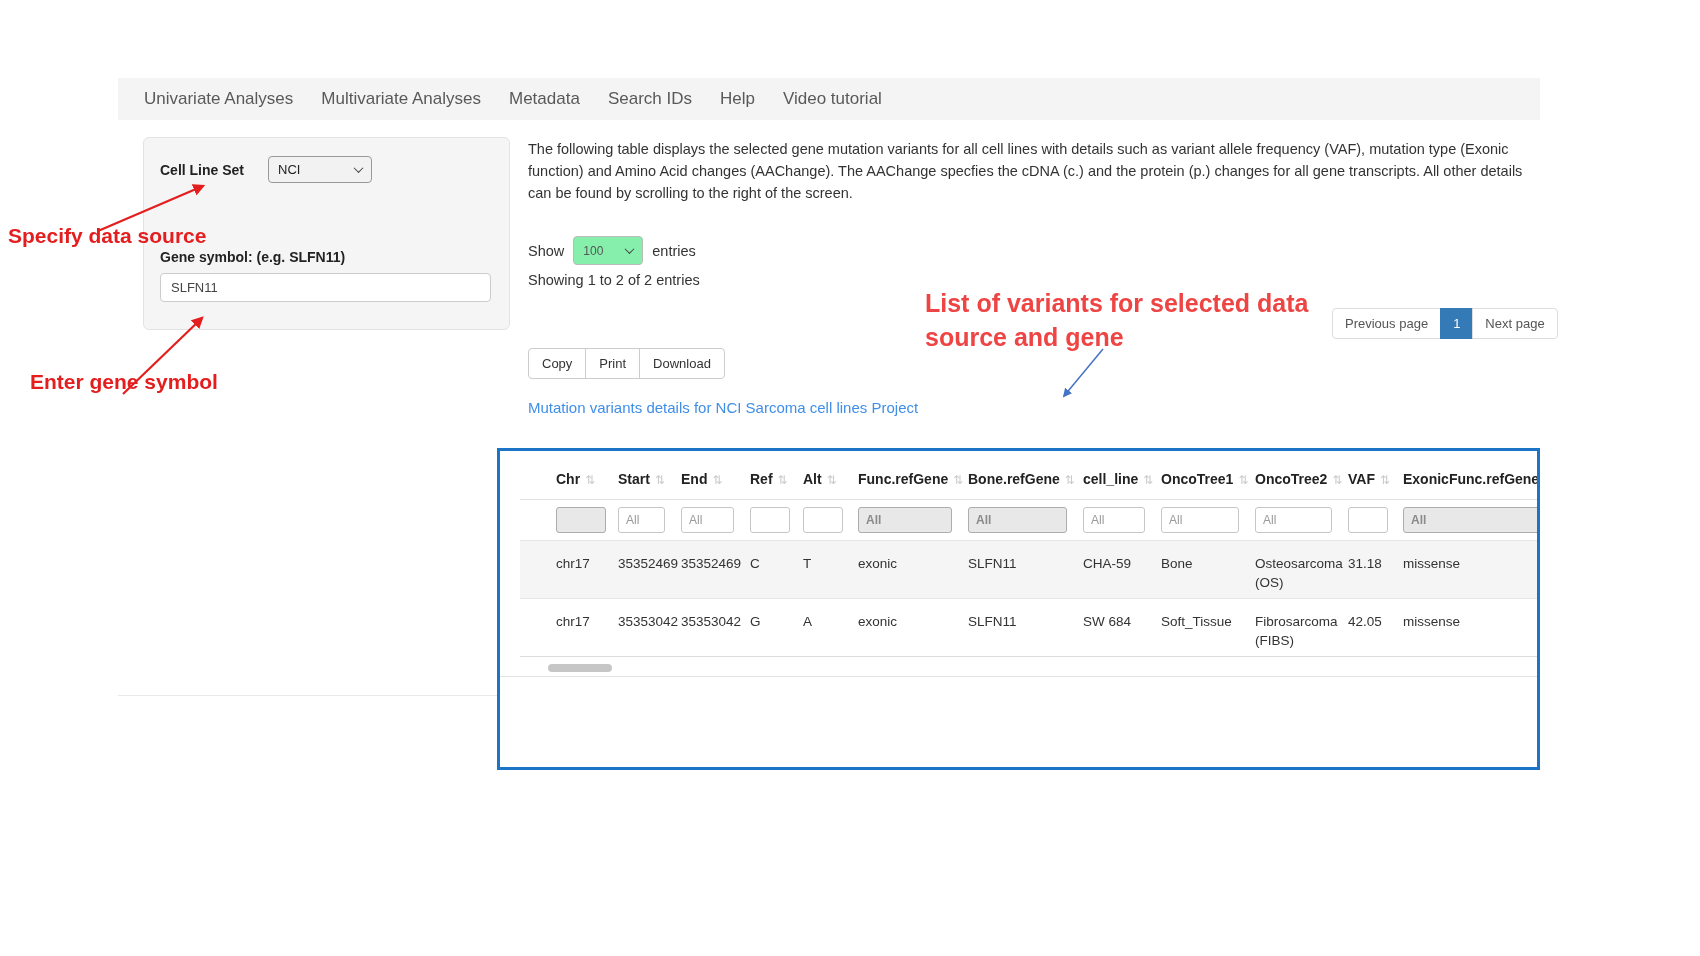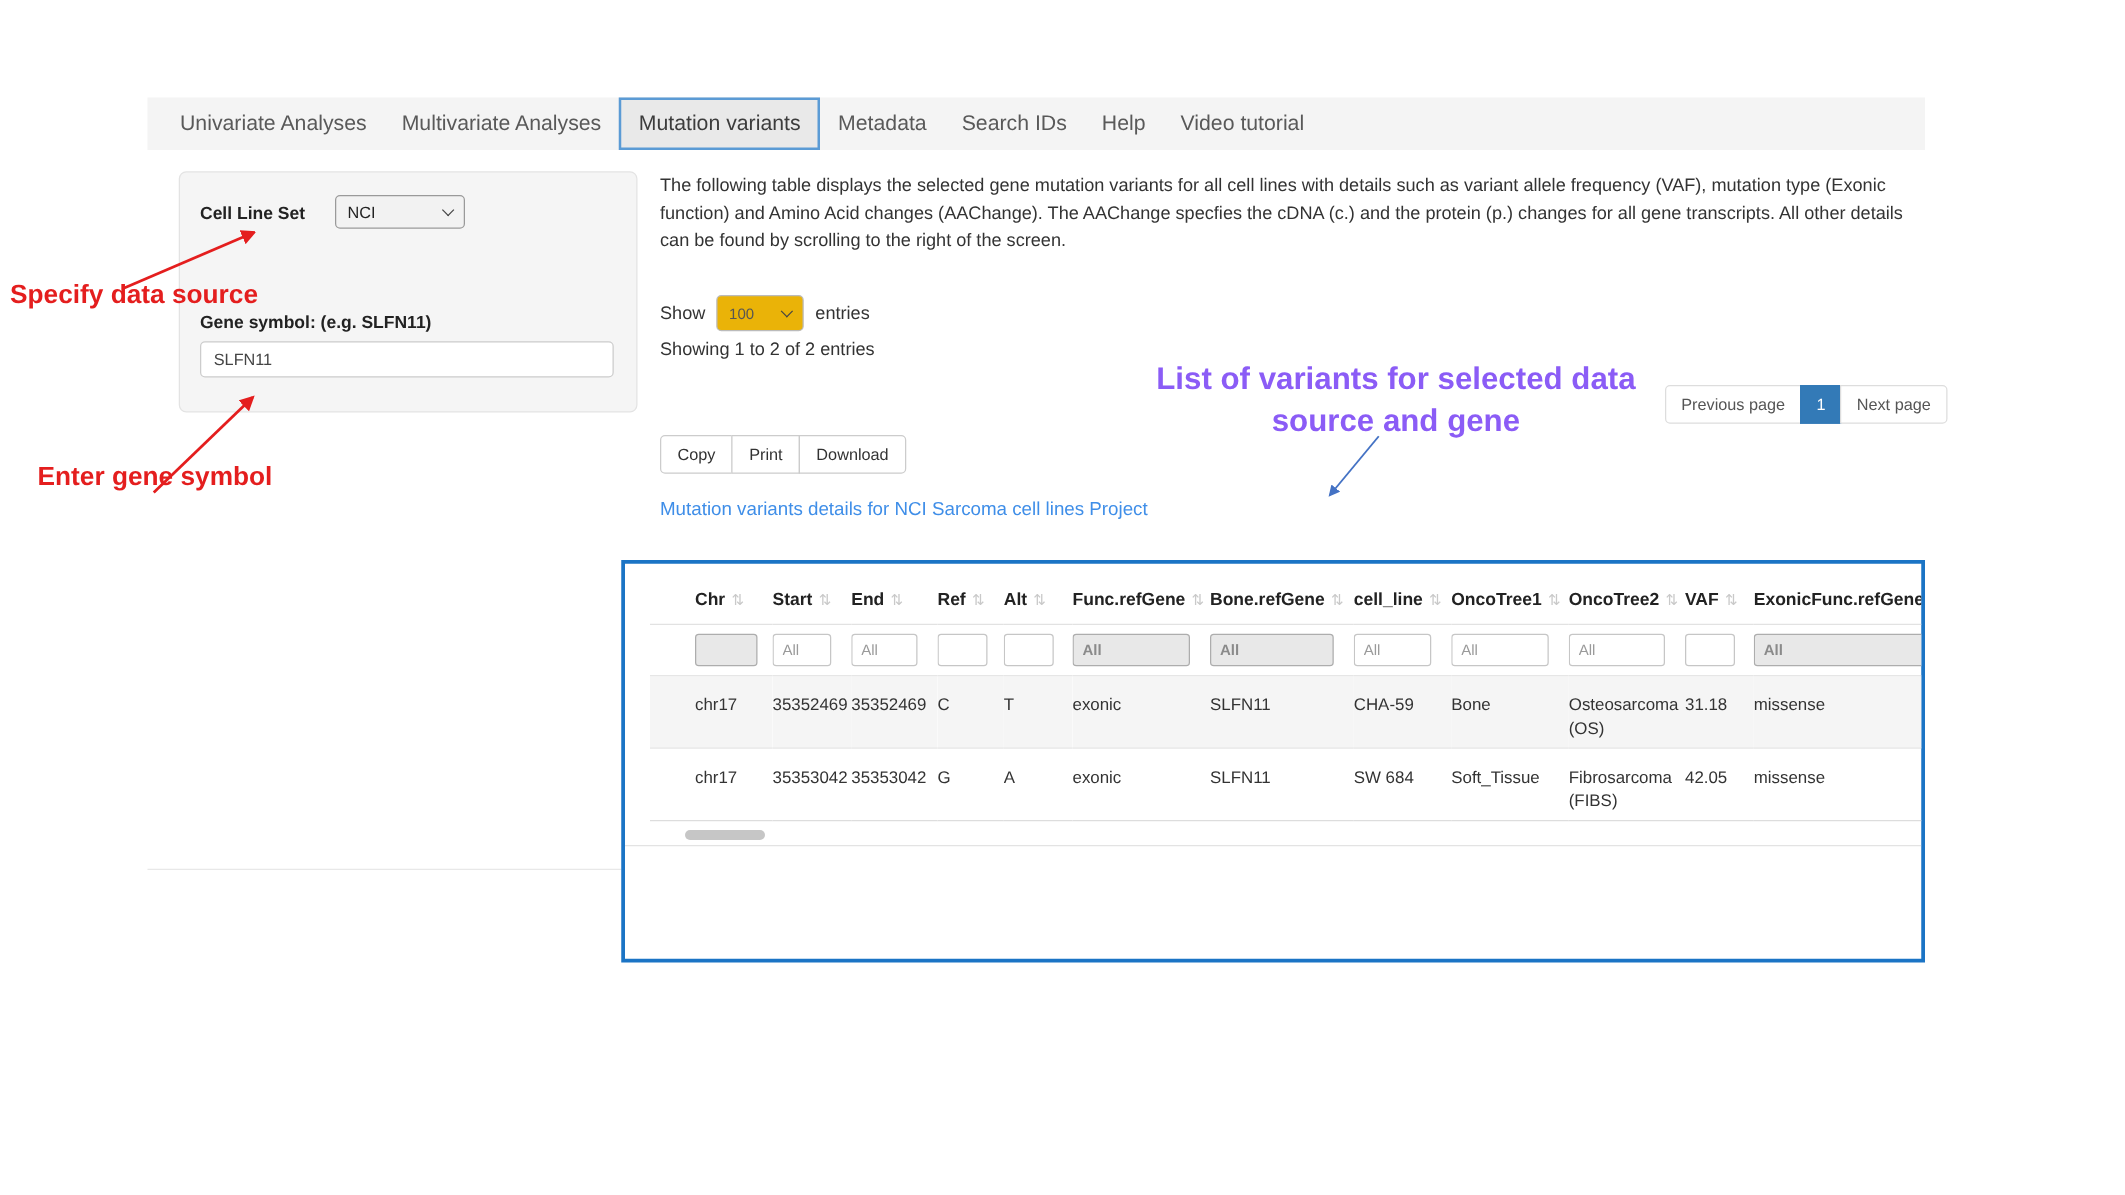--- a/index.html
+++ b/index.html
@@ -27,30 +27,30 @@
           transform:rotate(45deg) translate(-1px,-1px); flex:0 0 auto; }
   .gene-lbl { display:block; margin-top:66px; font-size:14px; font-weight:bold; color:#222; }
   .gene-input { margin-top:8px; width:331px; height:29px; border:1px solid #ccc; border-radius:4px;
                 background:#fff; font-size:13px; color:#444; padding:0 10px;
                 font-family:"Liberation Sans","DejaVu Sans",sans-serif; }
 
   
   .note-red { position:absolute; color:#e41e1e; font-size:21px; font-weight:600; white-space:nowrap; }
   .note-red.n1 { left:8px; top:224px; }
   .note-red.n2 { left:30px; top:370px; }
-  .note-blue { position:absolute; left:925px; top:286px; color:#8b5cf6; font-size:25px;
-               font-weight:bold; line-height:34px; white-space:nowrap;text-align:center; }
+  .note-blue { position:absolute; left:925px; top:286px; color:#ef4444; font-size:25px;
+               font-weight:bold; line-height:34px; white-space:nowrap; }
   .overlay { position:absolute; left:0; top:0; pointer-events:none; z-index:5; }
 
   
   .desc { position:absolute; left:528px; top:138px; width:1005px; font-size:14.5px;
           color:#333; line-height:22px; }
   .showrow { position:absolute; left:528px; top:236px; display:flex; align-items:center;
              gap:9px; font-size:14.5px; color:#333; }
-  .selbox.plen { width:70px; height:29px; background:#eab308; border:1px solid #bbb; color:#555; font-size:12px; }
+  .selbox.plen { width:70px; height:29px; background:#86efac; border:1px solid #bbb; color:#555; font-size:12px; }
   .showing { position:absolute; left:528px; top:272px; font-size:14.5px; color:#333; }
   .dtbtns { position:absolute; left:528px; top:348px; display:flex; }
   .dtbtn { border:1px solid #ccc; background:#fff; color:#333; font-size:13px;
            padding:7px 13px; margin-left:-1px; cursor:pointer; }
   .dtbtn:first-child { border-radius:4px 0 0 4px; margin-left:0; }
   .dtbtn:last-child { border-radius:0 4px 4px 0; }
   .tbl-title { position:absolute; left:528px; top:399px; font-size:15px; color:#3f8ee8; cursor:pointer; }
 
   
   .paging { position:absolute; left:1332px; top:308px; display:flex; font-size:13px; }
@@ -87,21 +87,20 @@
             border-radius:4px; cursor:pointer; }
 </style>
 </head>
 <body>
 
 <div class="page">
 
   <div class="tabbar" id="tabbar">
       <div class="tab">Univariate Analyses</div>
       <div class="tab">Multivariate Analyses</div>
-      <div class="tab active">Mutation variants</div>
       <div class="tab">Metadata</div>
       <div class="tab">Search IDs</div>
       <div class="tab">Help</div>
       <div class="tab">Video tutorial</div>
     </div>
 
   <div class="panel">
     <div class="row1">
       <span class="lbl">Cell Line Set</span>
       <div class="selbox cls">

